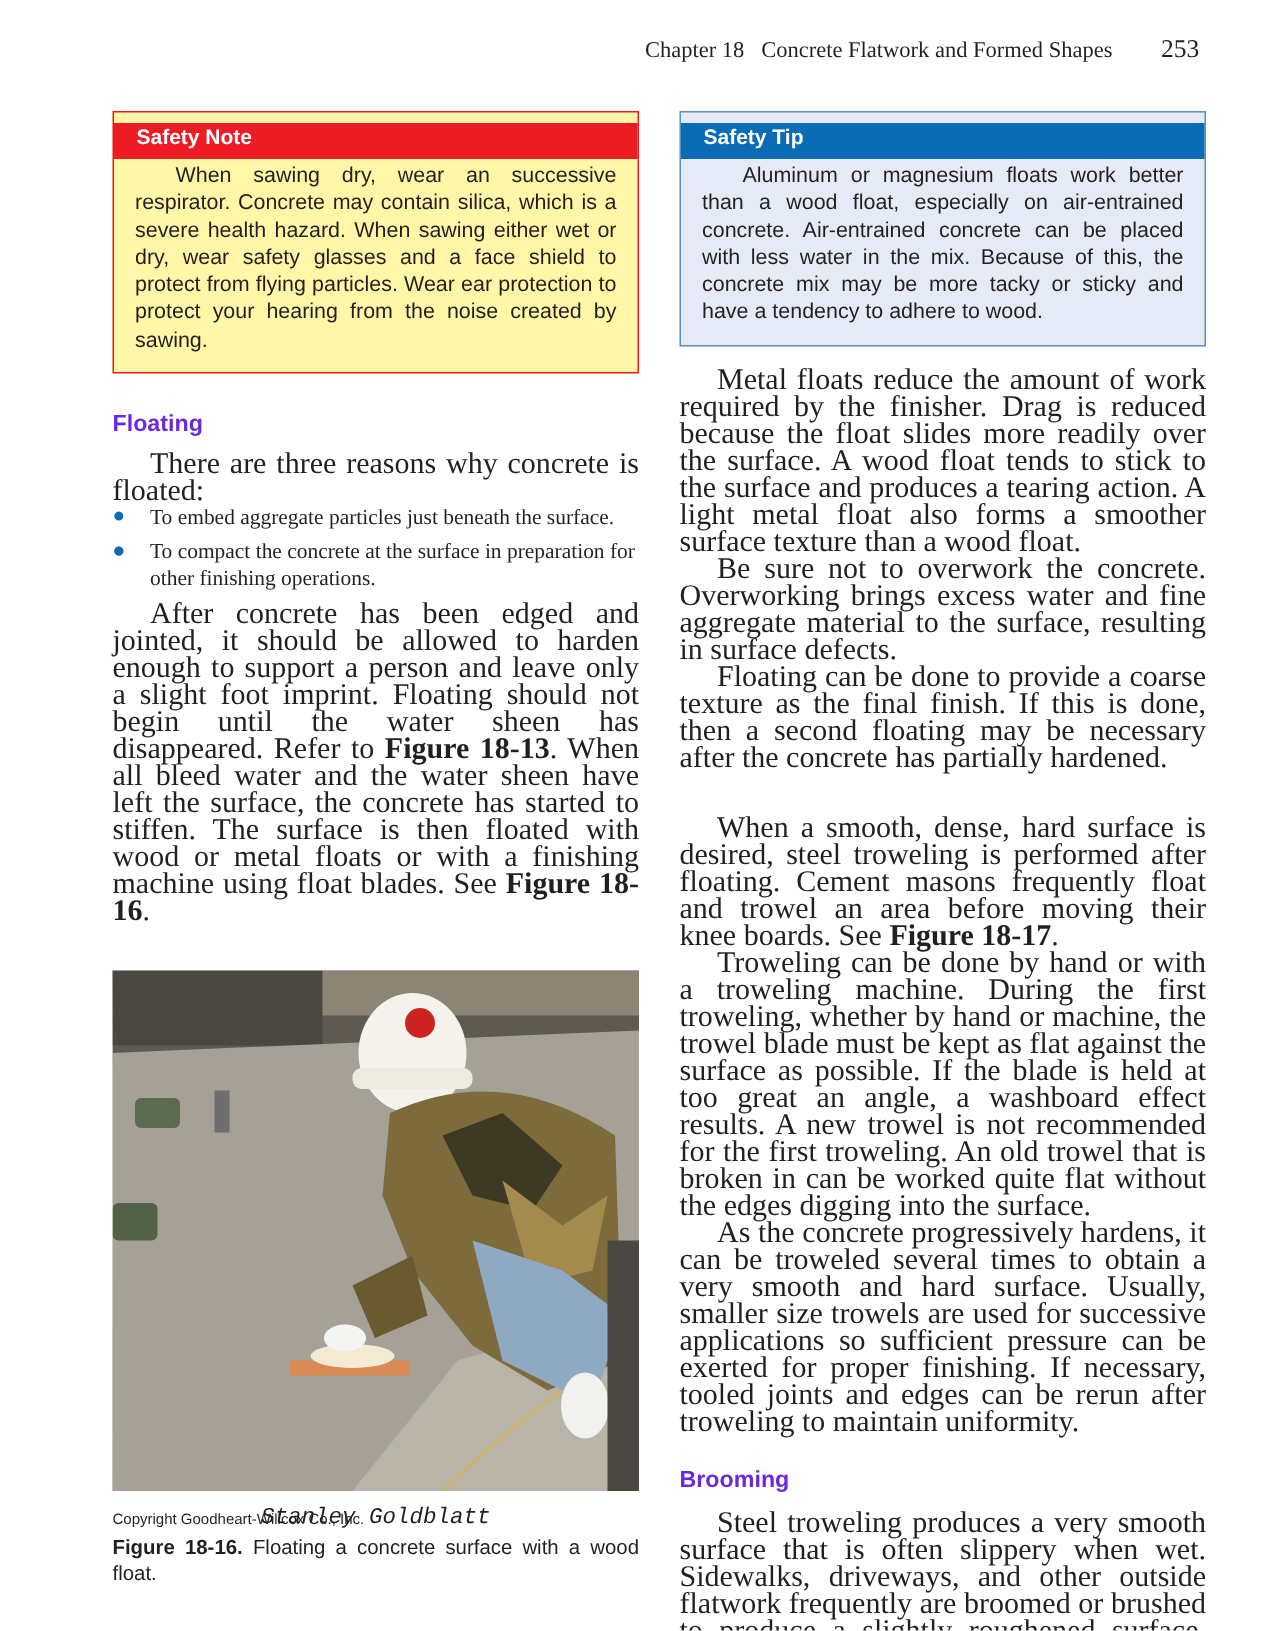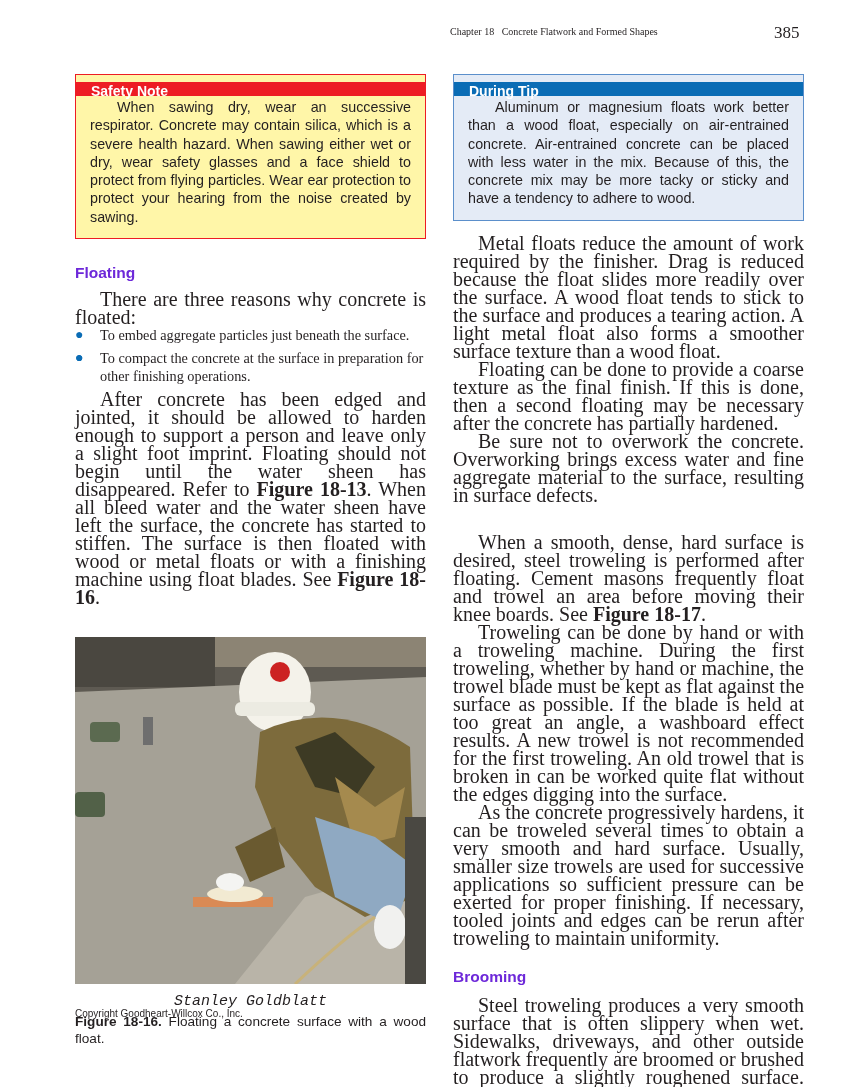--- a/index.html
+++ b/index.html
@@ -2,34 +2,34 @@
 <html><head>
 <meta charset="utf-8">
 <style>
   html, body { margin: 0; padding: 0; }
   body {
     width: 849px; height: 1087px; background: #ffffff; position: relative;
     font-family: "Liberation Serif", "DejaVu Serif", serif; color: #231f20;
     overflow: hidden;
   }
   .running-head {
-    position: absolute; top: 26px; left: 430px; font-size: 10px; color: #231f20; margin-left: 20px;
+    position: absolute; top: 26px; left: 430px; font-size: 15px; color: #231f20;
   }
   .page-number {
     position: absolute; top: 23px; left: 774px; font-size: 17px;
   }
   .col { position: absolute; width: 351px; }
   .col-left { left: 75px; top: 74px; }
   .col-right { left: 453px; top: 74px; }
 
   .box { border: 1.5px solid; padding: 0 0 12px 0; font-family: "Liberation Sans", "DejaVu Sans", sans-serif; }
   .box-safety { border-color: #ed1c24; background: #fff6a8; }
   .box-tip { border-color: #5b8fcb; background: #e4ebf6; }
   .box-head {
-    margin-top: 7px; height: 14px; line-height: 19px; color: #ffffff; font-weight: bold;
+    margin-top: 7px; height: 24px; line-height: 19px; color: #ffffff; font-weight: bold;
     font-size: 14px; padding-left: 15px;
   }
   .box-safety .box-head { background: #ed1c24; }
   .box-tip .box-head { background: #0a6cb5; }
   .box-body {
     padding: 2px 14px 0 14px; font-size: 14.3px; line-height: 18.3px; text-align: justify;
     text-indent: 27px;
   }
 
   h2.sec {
@@ -63,21 +63,21 @@
   .caption b { font-weight: bold; }
   .footer {
     position: absolute; left: 75px; top: 1008px; font-family: "Liberation Sans", "DejaVu Sans", sans-serif;
     font-size: 10px;
   }
 </style>
 </head>
 <body>
 
 <div class="running-head" style="white-space: pre;">Chapter 18   Concrete Flatwork and Formed Shapes</div>
-<div class="page-number">385</div>
+<div class="page-number">253</div>
 
 <div class="col col-left">
   <div class="box box-safety">
     <div class="box-head">Safety Note</div>
     <div class="box-body">When sawing dry, wear an successive respirator. Concrete may contain silica, which is a severe health hazard. When sawing either wet or dry, wear safety glasses and a face shield to protect from flying particles. Wear ear protection to protect your hearing from the noise created by sawing.</div>
   </div>
 
   <div style="height: 24px;"></div>
   <h2 class="sec">Floating</h2>
   <div style="height: 7px;"></div>
@@ -115,28 +115,28 @@
       <path d="M220 347 Q270 300 300 280" stroke="#c8b27a" stroke-width="3" fill="none"></path>
       <rect x="330" y="180" width="21" height="167" fill="#4a4842"></rect>
     </svg>
   </div>
   <div class="credit">Stanley Goldblatt</div>
   <div class="caption"><b>Figure 18-16.</b><span> Floating a concrete surface with a wood float.</span></div>
 </div>
 
 <div class="col col-right">
   <div class="box box-tip">
-    <div class="box-head">During Tip</div>
+    <div class="box-head">Safety Tip</div>
     <div class="box-body">Aluminum or magnesium floats work better than a wood float, especially on air-entrained concrete. Air-entrained concrete can be placed with less water in the mix. Because of this, the concrete mix may be more tacky or sticky and have a tendency to adhere to wood.</div>
   </div>
 
   <div style="height: 13px;"></div>
   <p class="body">Metal floats reduce the amount of work required by the finisher. Drag is reduced because the float slides more readily over the surface. A wood float tends to stick to the surface and produces a tearing action. A light metal float also forms a smoother surface texture than a wood float.</p>
+  <p class="body">Be sure not to overwork the concrete. Overworking brings excess water and fine aggregate material to the surface, resulting in surface defects.</p>
   <p class="body">Floating can be done to provide a coarse texture as the final finish. If this is done, then a second floating may be necessary after the concrete has partially hardened.</p>
-  <p class="body">Be sure not to overwork the concrete. Overworking brings excess water and fine aggregate material to the surface, resulting in surface defects.</p>
 
   <div style="height: 20px;"></div>
   <div style="height: 9px;"></div>
   <p class="body"><span>When a smooth, dense, hard surface is desired, steel troweling is performed after floating. Cement masons frequently float and trowel an area before moving their knee boards. See </span><b class="ref">Figure 18-17</b><span>.</span></p>
   <p class="body">Troweling can be done by hand or with a troweling machine. During the first troweling, whether by hand or machine, the trowel blade must be kept as flat against the surface as possible. If the blade is held at too great an angle, a washboard effect results. A new trowel is not recommended for the first troweling. An old trowel that is broken in can be worked quite flat without the edges digging into the surface.</p>
   <p class="body">As the concrete progressively hardens, it can be troweled several times to obtain a very smooth and hard surface. Usually, smaller size trowels are used for successive applications so sufficient pressure can be exerted for proper finishing. If necessary, tooled joints and edges can be rerun after troweling to maintain uniformity.</p>
 
   <div style="height: 20px;"></div>
   <h2 class="sec">Brooming</h2>
   <div style="height: 9px;"></div>

